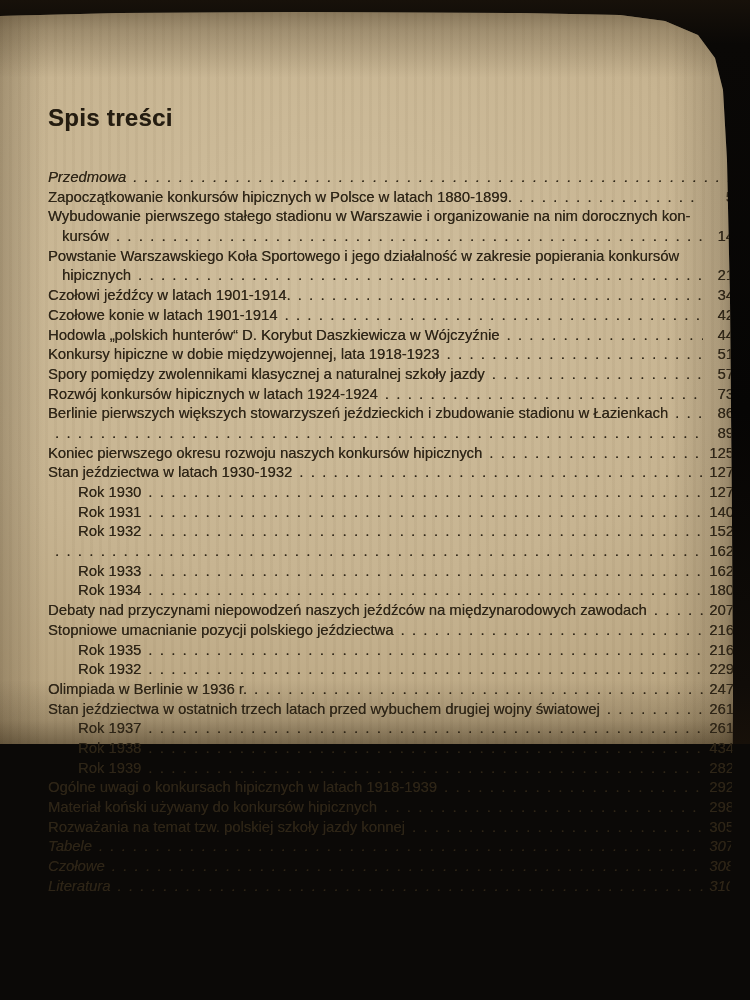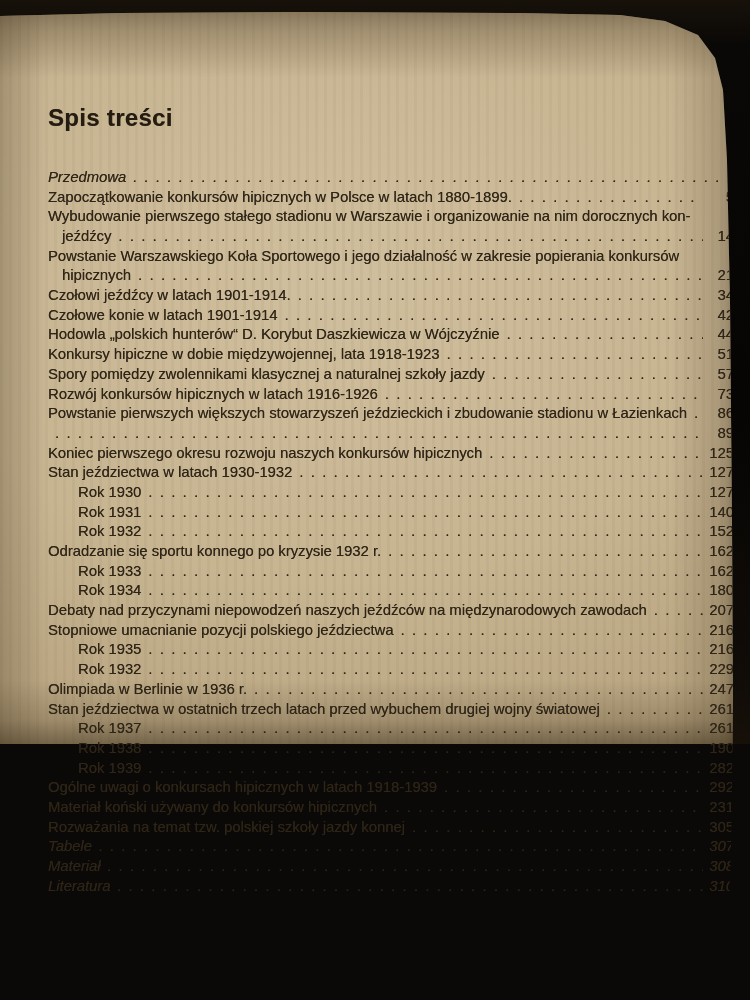--- a/index.html
+++ b/index.html
@@ -31,21 +31,21 @@
     position:absolute;left:48px;top:104px;
     font-size:24px;font-weight:bold;color:#241c10;letter-spacing:.3px;
     text-shadow:.3px .3px .4px rgba(36,28,16,.6);
   }
   .toc{
     position:absolute;left:48px;right:16px;top:168px;
     color:var(--ink);font-size:14.8px;
     text-shadow:.2px .2px .3px rgba(46,37,23,.75);
   }
   .entry.italic{font-style:italic}
-  .toc-row{display:flex;align-items:flex-end;line-height:19.7px;height:19.7px;overflow:hidden}
+  .toc-row{display:flex;align-items:flex-start;line-height:19.7px;height:19.7px;overflow:hidden}
   .entry.indent .toc-text{padding-left:30px}
   .toc-row.cont .toc-text{padding-left:14px}
   .toc-text{white-space:nowrap}
   .leader{
     flex:1 1 auto;min-width:0;overflow:hidden;white-space:nowrap;
     margin:0 4px 0 7px;letter-spacing:1.6px;
   }
   .pagenum{min-width:27px;text-align:right;white-space:nowrap}
 </style>
 </head>
@@ -74,21 +74,21 @@
             </div>
           </div>
   </div>
 
   <div class="entry">
     <div class="lines">
             <div class="toc-row">
               <span class="toc-text">Wybudowanie pierwszego stałego stadionu w Warszawie i organizowanie na nim dorocznych kon-</span>
             </div>
             <div class="toc-row cont">
-              <span class="toc-text">jeźdźcy</span>
+              <span class="toc-text">kursów</span>
               <span class="leader">. . . . . . . . . . . . . . . . . . . . . . . . . . . . . . . . . . . . . . . . . . . . . . . . . . . . . . . . . . . . . . . . . . . . . . </span>
               <span class="pagenum">14</span>
             </div>
           </div>
   </div>
 
   <div class="entry">
     <div class="lines">
             <div class="toc-row">
               <span class="toc-text">Powstanie Warszawskiego Koła Sportowego i jego działalność w zakresie popierania konkursów</span>
@@ -147,31 +147,31 @@
               <span class="toc-text">Spory pomiędzy zwolennikami klasycznej a naturalnej szkoły jazdy</span>
               <span class="leader">. . . . . . . . . . . . . . . . . . . . . . . . . . . . . . . . . . . . . . . . . . . . . . . . . . . . . . . . . . . . . . . . . . . . . . </span>
               <span class="pagenum">57</span>
             </div>
           </div>
   </div>
 
   <div class="entry">
     <div class="lines">
             <div class="toc-row">
-              <span class="toc-text">Rozwój konkursów hipicznych w latach 1916-1926</span>
+              <span class="toc-text">Rozwój konkursów hipicznych w latach 1924-1924</span>
               <span class="leader">. . . . . . . . . . . . . . . . . . . . . . . . . . . . . . . . . . . . . . . . . . . . . . . . . . . . . . . . . . . . . . . . . . . . . . </span>
               <span class="pagenum">73</span>
             </div>
           </div>
   </div>
 
   <div class="entry">
     <div class="lines">
             <div class="toc-row">
-              <span class="toc-text">Powstanie pierwszych większych stowarzyszeń jeździeckich i zbudowanie stadionu w Łazienkach</span>
+              <span class="toc-text">Berlinie pierwszych większych stowarzyszeń jeździeckich i zbudowanie stadionu w Łazienkach</span>
               <span class="leader">. . . . . . . . . . . . . . . . . . . . . . . . . . . . . . . . . . . . . . . . . . . . . . . . . . . . . . . . . . . . . . . . . . . . . . </span>
               <span class="pagenum">86</span>
             </div>
           </div>
   </div>
 
   <div class="entry">
     <div class="lines">
             <div class="toc-row">
               <span class="leader">. . . . . . . . . . . . . . . . . . . . . . . . . . . . . . . . . . . . . . . . . . . . . . . . . . . . . . . . . . . . . . . . . . . . . . </span>
@@ -226,21 +226,20 @@
               <span class="toc-text">Rok 1932</span>
               <span class="leader">. . . . . . . . . . . . . . . . . . . . . . . . . . . . . . . . . . . . . . . . . . . . . . . . . . . . . . . . . . . . . . . . . . . . . . </span>
               <span class="pagenum">152</span>
             </div>
           </div>
   </div>
 
   <div class="entry">
     <div class="lines">
             <div class="toc-row">
-              <span class="toc-text">Odradzanie się sportu konnego po kryzysie 1932 r.</span>
               <span class="leader">. . . . . . . . . . . . . . . . . . . . . . . . . . . . . . . . . . . . . . . . . . . . . . . . . . . . . . . . . . . . . . . . . . . . . . </span>
               <span class="pagenum">162</span>
             </div>
           </div>
   </div>
 
   <div class="entry indent">
     <div class="lines">
             <div class="toc-row">
               <span class="toc-text">Rok 1933</span>
@@ -328,21 +327,21 @@
               <span class="pagenum">261</span>
             </div>
           </div>
   </div>
 
   <div class="entry indent">
     <div class="lines">
             <div class="toc-row">
               <span class="toc-text">Rok 1938</span>
               <span class="leader">. . . . . . . . . . . . . . . . . . . . . . . . . . . . . . . . . . . . . . . . . . . . . . . . . . . . . . . . . . . . . . . . . . . . . . </span>
-              <span class="pagenum">190</span>
+              <span class="pagenum">434</span>
             </div>
           </div>
   </div>
 
   <div class="entry indent">
     <div class="lines">
             <div class="toc-row">
               <span class="toc-text">Rok 1939</span>
               <span class="leader">. . . . . . . . . . . . . . . . . . . . . . . . . . . . . . . . . . . . . . . . . . . . . . . . . . . . . . . . . . . . . . . . . . . . . . </span>
               <span class="pagenum">282</span>
@@ -358,21 +357,21 @@
               <span class="pagenum">292</span>
             </div>
           </div>
   </div>
 
   <div class="entry">
     <div class="lines">
             <div class="toc-row">
               <span class="toc-text">Materiał koński używany do konkursów hipicznych</span>
               <span class="leader">. . . . . . . . . . . . . . . . . . . . . . . . . . . . . . . . . . . . . . . . . . . . . . . . . . . . . . . . . . . . . . . . . . . . . . </span>
-              <span class="pagenum">231</span>
+              <span class="pagenum">298</span>
             </div>
           </div>
   </div>
 
   <div class="entry">
     <div class="lines">
             <div class="toc-row">
               <span class="toc-text">Rozważania na temat tzw. polskiej szkoły jazdy konnej</span>
               <span class="leader">. . . . . . . . . . . . . . . . . . . . . . . . . . . . . . . . . . . . . . . . . . . . . . . . . . . . . . . . . . . . . . . . . . . . . . </span>
               <span class="pagenum">305</span>
@@ -386,21 +385,21 @@
               <span class="toc-text">Tabele</span>
               <span class="leader">. . . . . . . . . . . . . . . . . . . . . . . . . . . . . . . . . . . . . . . . . . . . . . . . . . . . . . . . . . . . . . . . . . . . . . </span>
               <span class="pagenum">307</span>
             </div>
           </div>
   </div>
 
   <div class="entry italic">
     <div class="lines">
             <div class="toc-row">
-              <span class="toc-text">Materiał</span>
+              <span class="toc-text">Czołowe</span>
               <span class="leader">. . . . . . . . . . . . . . . . . . . . . . . . . . . . . . . . . . . . . . . . . . . . . . . . . . . . . . . . . . . . . . . . . . . . . . </span>
               <span class="pagenum">308</span>
             </div>
           </div>
   </div>
 
   <div class="entry italic">
     <div class="lines">
             <div class="toc-row">
               <span class="toc-text">Literatura</span>

